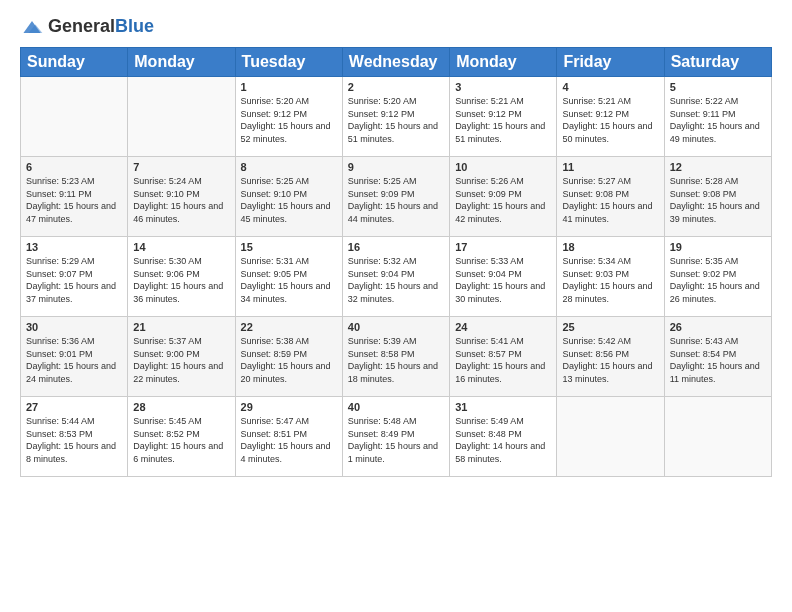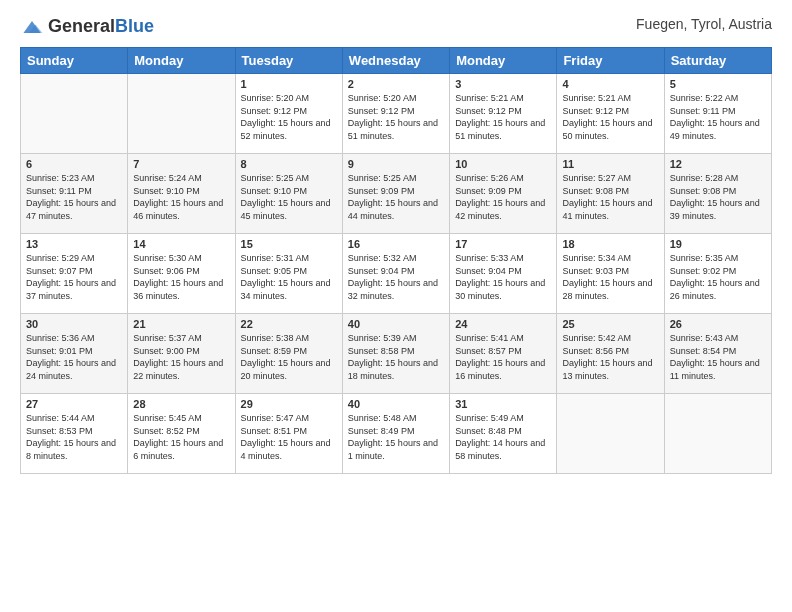--- a/index.html
+++ b/index.html
@@ -56,21 +56,21 @@
       color: #444;
     }
     .calendar {
       width: 100%;
       border-collapse: collapse;
       flex: 1;
     }
     .calendar th {
       background-color: #3a7dc9;
       color: #fff;
-      font-size: 13px;
+      font-size: 16px;
       font-weight: bold;
       padding: 5px 6px;
       text-align: left;
       border: 1px solid #2a6db5;
     }
     .calendar td {
       border: 1px solid #ccc;
       vertical-align: top;
       padding: 4px 5px;
       font-size: 9.5px;
@@ -107,21 +107,20 @@
     <div class="logo">
       <svg class="logo-icon" viewBox="0 0 28 22" xmlns="http://www.w3.org/2000/svg">
         <polygon points="4,18 14,4 24,18" fill="#3a7dc9" opacity="0.85"></polygon>
         <polygon points="10,18 18,8 26,18" fill="#3a7dc9" opacity="0.5"></polygon>
       </svg>
       <span>
         <span class="logo-text-general">General</span><span class="logo-text-blue">Blue</span>
       </span>
     </div>
     <div class="title-block">
-      <div class="location">Fuegen, Tyrol, Austria</div>
     </div>
   </div>
 
   <table class="calendar">
     <thead>
       <tr>
         <th>Sunday</th>
         <th>Monday</th>
         <th>Tuesday</th>
         <th>Wednesday</th>

